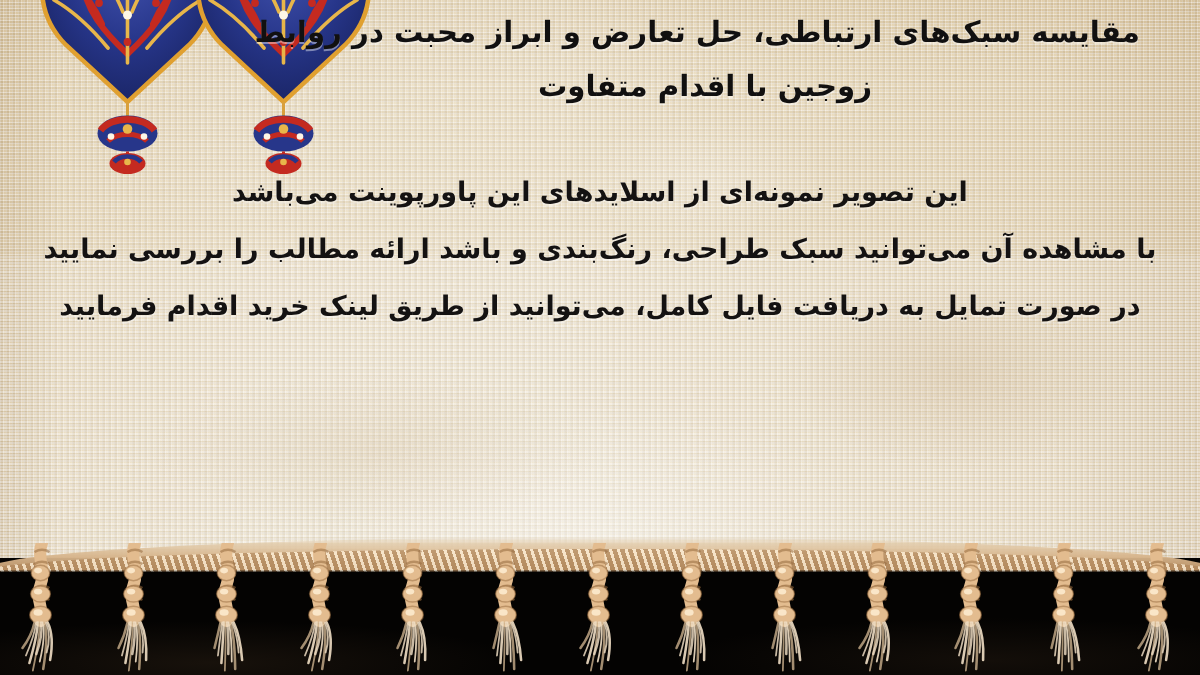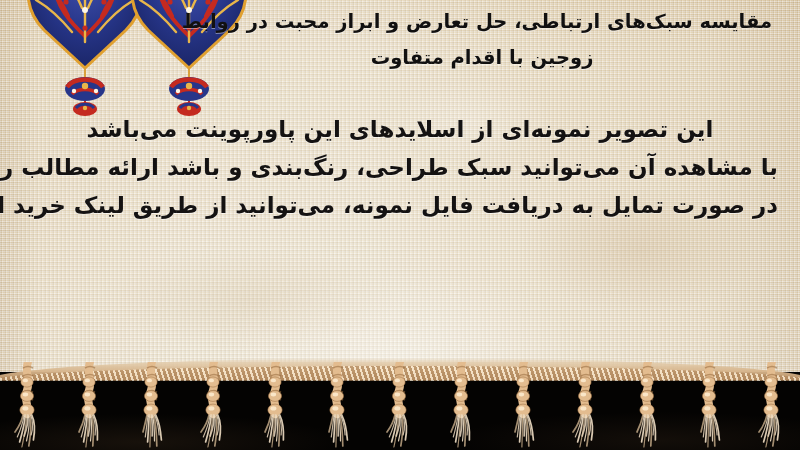--- a/index.html
+++ b/index.html
@@ -69,41 +69,41 @@
   }
 
   
   .ornaments{position:absolute;left:0;top:-44px;width:300px;height:160px;}
   .ornament{position:absolute;top:0;width:126px;height:160px;}
   .ornament.o1{left:22px;}
   .ornament.o2{left:126px;}
 
   
   .title-block{
-    position:absolute;right:28px;top:4px;width:580px;
+    position:absolute;right:40px;top:4px;width:580px;
     text-align:center;direction:rtl;
   }
   .title-line{
     color:#111010;
     font-weight:bold;
     font-size:19.5px;
     line-height:36px;
     letter-spacing:.2px;
     white-space:nowrap;
     text-shadow:0 1px 0 rgba(255,255,255,.42);
   }
 
   .body-block{
     position:absolute;right:22px;top:110px;width:756px;
     text-align:center;direction:rtl;
   }
   .body-line{
     color:#141212;
     font-weight:bold;
-    font-size:23px;
+    font-size:18px;
     line-height:38px;
     white-space:nowrap;
     text-shadow:0 1px 0 rgba(255,255,255,.40);
   }
 
   
   .fringe-zone{
     position:absolute;left:0;top:348px;width:800px;height:102px;
     overflow:hidden;
   }
@@ -283,21 +283,21 @@
   </div>
 
   <div class="title-block">
     <div class="title-line">مقایسه سبک‌های ارتباطی، حل تعارض و ابراز محبت در روابط</div>
     <div class="title-line">زوجین با اقدام متفاوت</div>
   </div>
 
   <div class="body-block">
     <div class="body-line">این تصویر نمونه‌ای از اسلایدهای این پاورپوینت می‌باشد</div>
     <div class="body-line">با مشاهده آن می‌توانید سبک طراحی، رنگ‌بندی و باشد ارائه مطالب را بررسی نمایید</div>
-    <div class="body-line">در صورت تمایل به دریافت فایل نمونه، می‌توانید از طریق لینک خرید اقدام فرمایید</div>
+    <div class="body-line">در صورت تمایل به دریافت فایل کامل، می‌توانید از طریق لینک خرید اقدام فرمایید</div>
   </div>
 
   <div class="fringe-zone">
     <div class="carpet-black"></div>
     <div class="selvedge"></div>
     <div class="selvedge-twist"></div>
     <div id="tassel-row">
         <div class="tassel" style="left: 14px;"><svg viewBox="0 0 30 86" width="30" height="86">
             <path d="M14 0 C 10 10 17 18 13 28 C 9 38 16 44 13 52" stroke="#e3bc8f" stroke-width="8" stroke-linecap="round" fill="none"></path>
             <path d="M9 6 Q 14 3 19 6" stroke="rgba(150,106,62,.55)" stroke-width="1.6" fill="none"></path>

